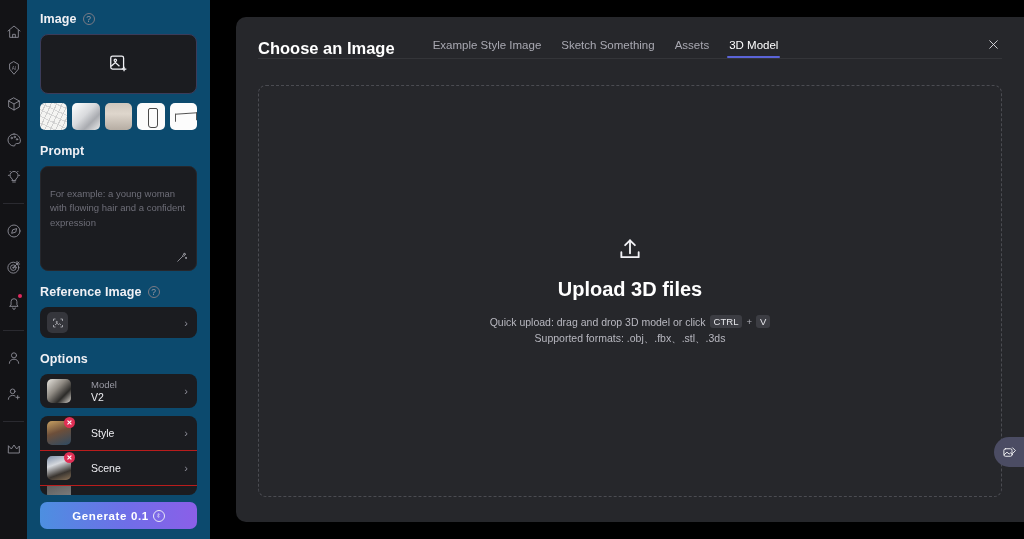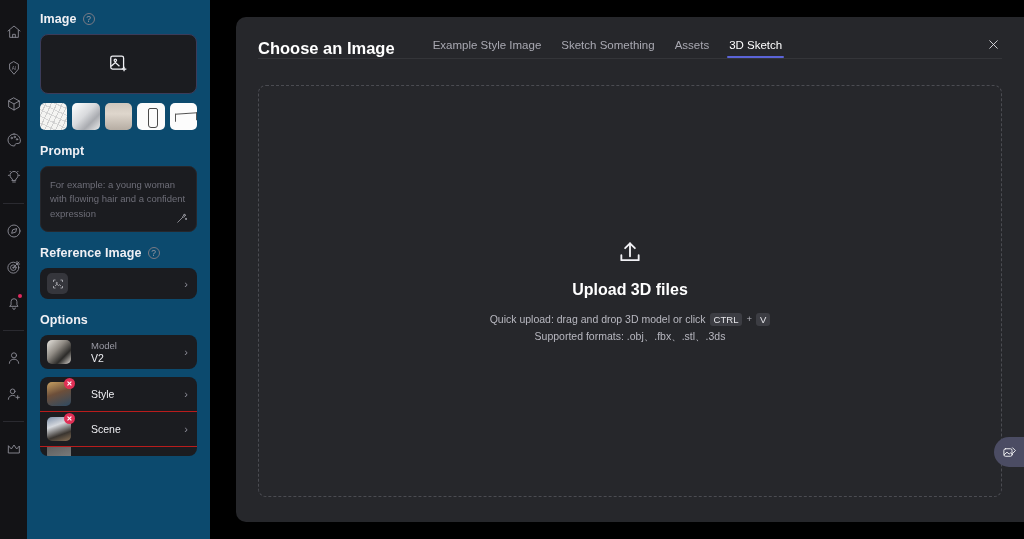--- a/index.html
+++ b/index.html
@@ -68,23 +68,23 @@
   .t3 { background: linear-gradient(180deg,#cfc7bd 0%,#ded6cc 40%,#b6ada3 100%); }
   .t4 { background: #fbfbfb; }
   .t4::after { content:""; position:absolute; left:11px; top:5px; width:8px; height:18px;
                border:1.2px solid #4a4a4a; border-radius:2px 2px 3px 3px; }
   .t5 { background: #fcfcfc; }
   .t5::after { content:""; position:absolute; left:5px; top:10px; width:20px; height:7px;
                border-top:1.2px solid #555; border-left:1.2px solid #555; border-right:1.2px solid #555;
                transform: skewY(-4deg); }
 
   .prompt-box {
-    margin-top: 8px; height: 66px; border-radius: 8px;
+    margin-top: 8px; height: 105px; border-radius: 8px;
     background: #1b1c20; border: 1px solid #26272c;
-    padding: 11px 9px; position: relative; cursor: text;
+    padding: 20px 9px; position: relative; cursor: text;
   }
   .prompt-ph { font-size: 9.5px; color: #6e6e78; line-height: 1.5; }
   .wand { position: absolute; right: 8px; bottom: 7px; width: 13px; height: 13px; cursor: pointer; }
   .wand svg { width: 13px; height: 13px; stroke: #b5b5be; fill: none; stroke-width: 1.3; }
 
   .row-card {
     margin-top: 8px; height: 31px; background: #1b1c20; border-radius: 8px;
     display: flex; align-items: center; padding: 0 9px 0 7px; cursor: pointer;
   }
   .ref-sq {
@@ -151,23 +151,23 @@
   .head-rule { margin: 0 22px; height: 1px; background: #343539; }
 
   .drop-area {
     position: absolute; left: 22px; top: 68px; right: 22px; bottom: 25px;
     border: 1px dashed #4b4c52; border-radius: 8px;
     display: flex; flex-direction: column; align-items: center; justify-content: center;
     cursor: pointer;
   }
   .up-icon svg { width: 26px; height: 26px; stroke: #f2f2f6; fill: none;
                  stroke-width: 1.7; stroke-linecap: round; stroke-linejoin: round; }
-  .up-title { font-size: 16px; font-weight: bold; color: #fff; margin-top: 12px; }
+  .up-title { font-size: 20px; font-weight: bold; color: #fff; margin-top: 12px; }
   .up-l1 { font-size: 10.5px; color: #b8b8c0; margin-top: 14px;
-           display: flex; gap: 4px; }
+           display: flex; align-items: center; gap: 4px; }
   .kbd {
     background: #3c3d43; border-radius: 3px; padding: 1px 4px;
     font-size: 9.5px; color: #e6e6ea;
   }
   .plus { font-size: 9.5px; color: #b8b8c0; }
   .up-l2 { font-size: 10.5px; color: #b8b8c0; margin-top: 4px; }
 
   
   .share-fab {
     position: absolute; right: 0px; top: 437px; width: 30px; height: 30px;
@@ -365,33 +365,44 @@
           <span class="opt-single">Scene</span>
           <span class="chev">›</span>
         </div>
         <div class="opt-row" style="height:10px;padding-top:3px;padding-bottom:0;overflow:hidden;">
           <span class="opt-thumb ox"></span>
         </div>
       </div>
 
     </div>
 
+    <div class="gen-wrap">
+      <div class="gen-btn">
+        <span>Generate</span>
+        <span>0.1</span>
+        <span class="coin">
+          <svg viewBox="0 0 24 24">
+              <path d="M12 5v14M8 9c0-2 1.8-3 4-3s4 1 4 2.6c0 3.6-8 1.8-8 5.4C8 16.8 9.8 18 12 18s4-1 4-3"></path>
+            </svg>
+        </span>
+      </div>
+    </div>
 
   </div>
 
   <div class="modal">
 
     <div class="modal-head">
       <div class="modal-title">Choose an Image</div>
 
       <div class="tabs">
         <div class="tab">Example Style Image</div>
         <div class="tab">Sketch Something</div>
         <div class="tab">Assets</div>
-        <div class="tab active">3D Sketch</div>
+        <div class="tab active">3D Model</div>
       </div>
 
       <div class="modal-x">
         <svg viewBox="0 0 24 24">
             <path d="M5 5l14 14M19 5L5 19"></path>
           </svg>
       </div>
     </div>
 
     <div class="head-rule"></div>

